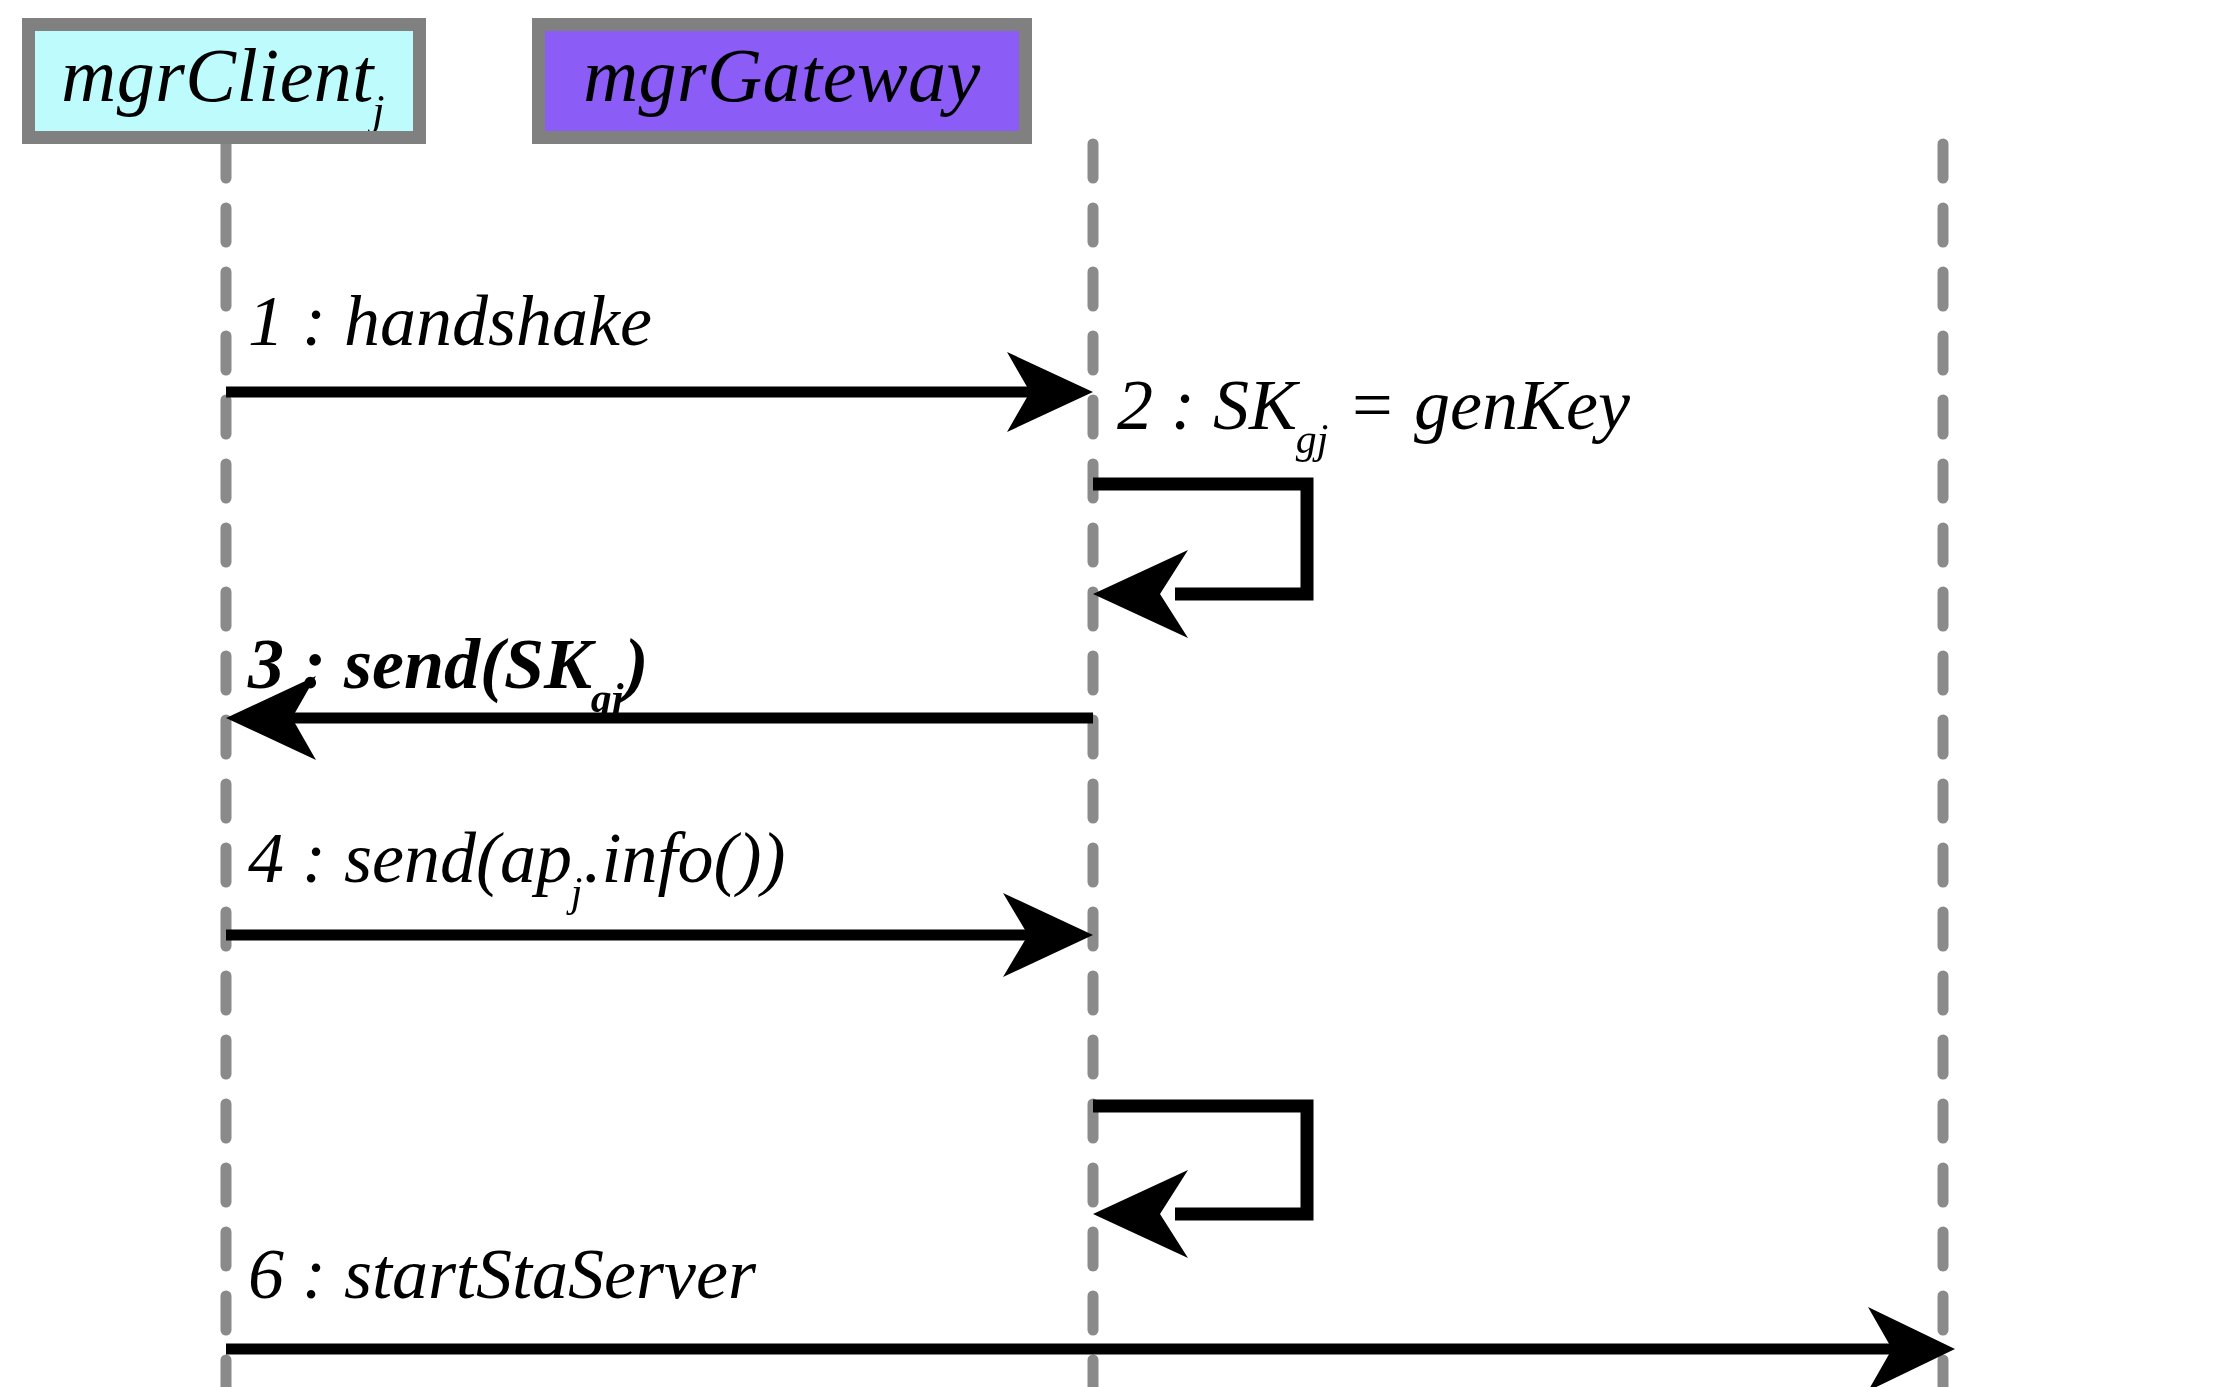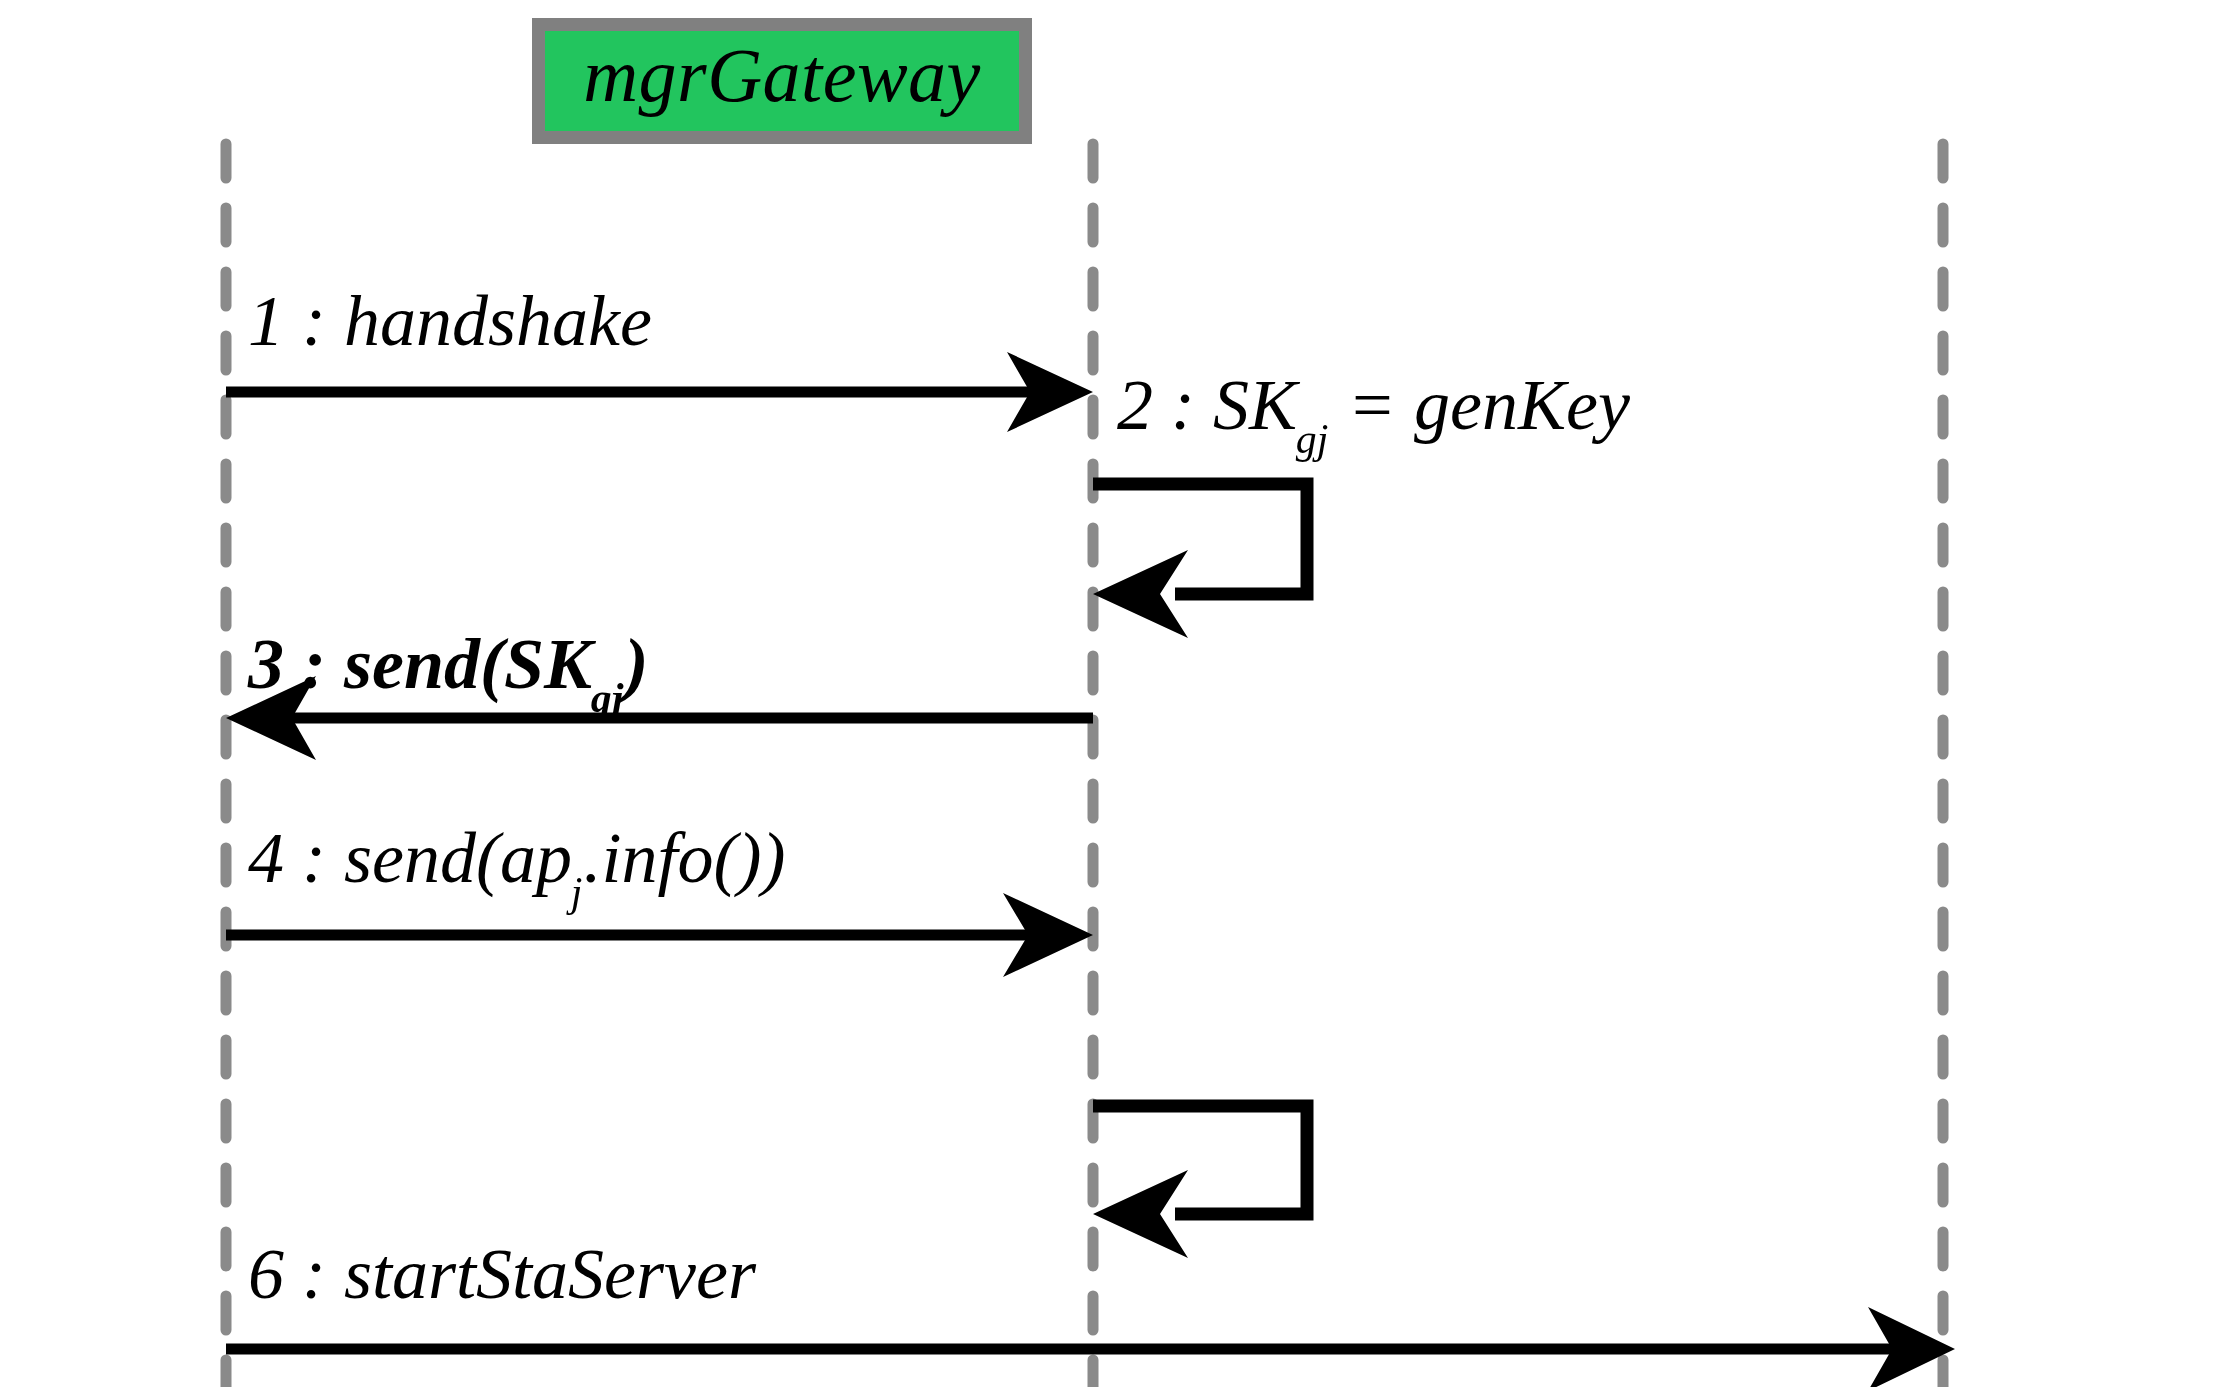--- a/index.html
+++ b/index.html
@@ -118,22 +118,25 @@
       <path d="M1093,1106 L1307,1106 L1307,1214 L1175,1214" fill="none" stroke="#000000" stroke-width="13" stroke-linejoin="miter"></path>
       <polygon points="1093,1214 1188,1170 1160,1214 1188,1258" fill="#000000"></polygon>
     </g>
 
     <g>
       <line x1="226" y1="1349" x2="1900" y2="1349" stroke="#000000" stroke-width="11"></line>
       <polygon points="1955,1349 1868,1307 1892,1349 1868,1391" fill="#000000"></polygon>
     </g>
   </svg>
 
+  <div class="participant-box" id="box-mgr-client" style="left:22px; top:18px; width:404px; height:126px; background:#bdfbfc;">
+    <span class="participant-label"><span>mgrClient</span><span class="sub">j</span></span>
+  </div>
 
-  <div class="participant-box" id="box-mgr-gateway" style="left:532px; top:18px; width:500px; height:126px; background:#22c55e;">
+  <div class="participant-box" id="box-mgr-gateway" style="left:532px; top:18px; width:500px; height:126px; background:#8b5cf6;">
     <span class="participant-label"><span>mgrGateway</span><span class="sub"></span></span>
   </div>
 
 
   <div class="msg-label" style="left:248px; top:285px;"><span class="num">1 : </span><span>handshake</span></div>
 
   <div class="msg-label" style="left:1117px; top:360px;margin-top:9px;"><span class="num">2 : SK</span><span class="sub">gj</span><span> = genKey</span></div>
 
   <div class="msg-label" style="left:248px; top:628px;font-weight:bold;"><span class="num">3 : send(SK</span><span class="sub">gj</span><span>)</span></div>
 

